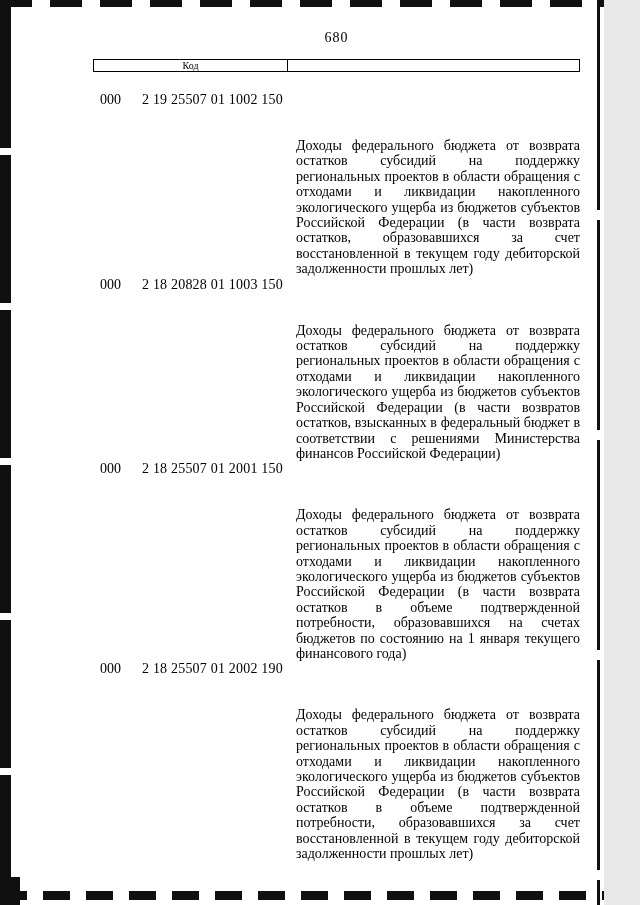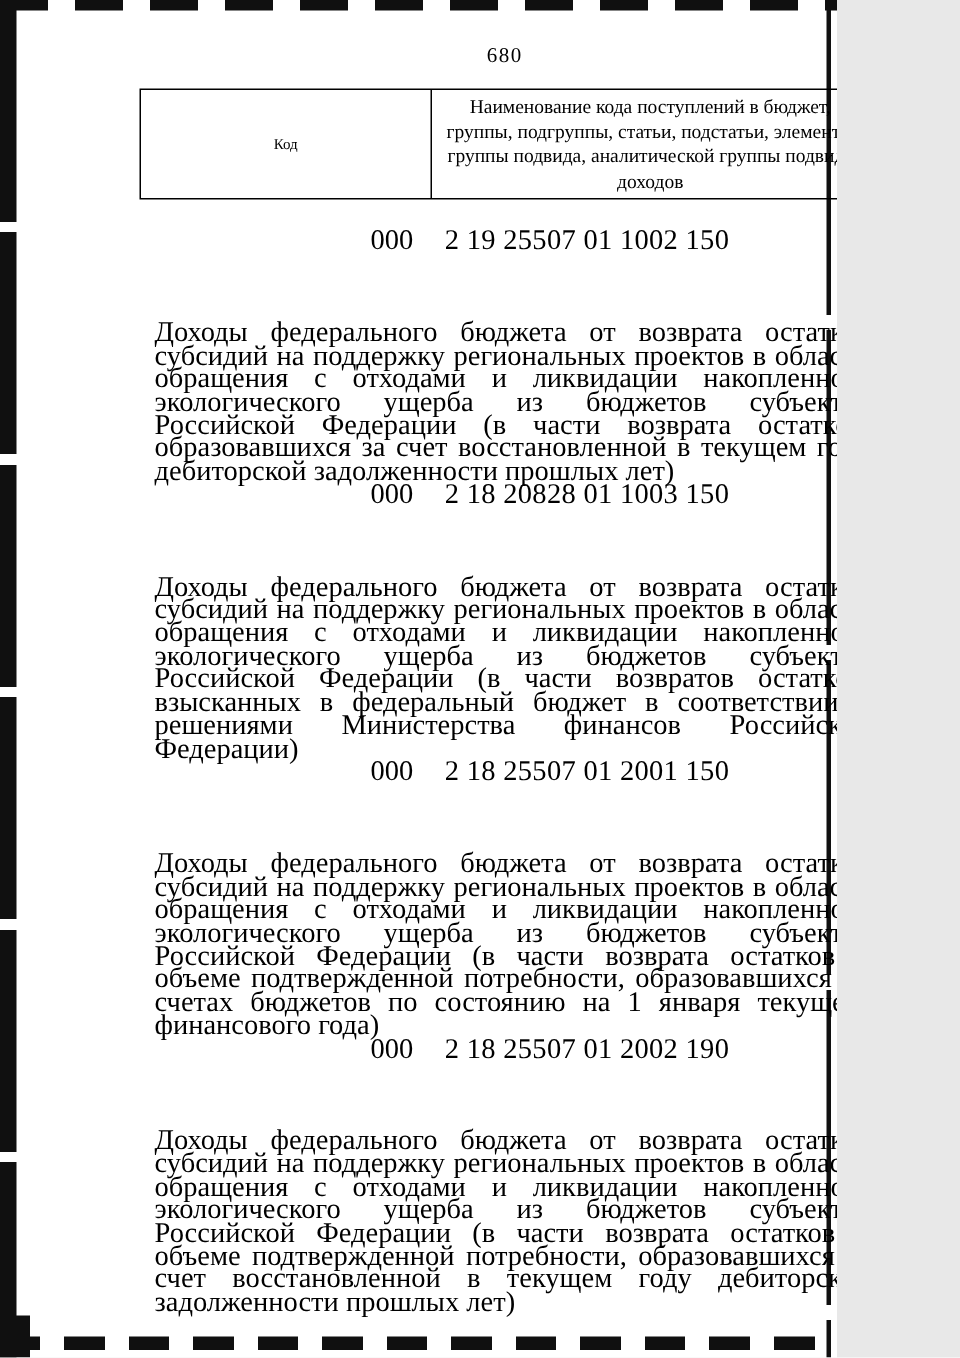--- a/index.html
+++ b/index.html
@@ -3,21 +3,21 @@
 <meta charset="utf-8">
 <style>
   html, body { margin: 0; padding: 0; }
   body {
     background: #e8e8e8;
     font-family: "Liberation Serif", serif;
     color: #000;
   }
   .page {
     position: relative;
-    width: 558px;
+    width: 604px;
     height: 905px;
     background: #fff;
     overflow: hidden;
     font-family: Liberation Serif, serif;
   }
   
   .edge-top {
     position: absolute; top: 0; left: 0; width: 100%; height: 7px;
     background: repeating-linear-gradient(90deg, #101010 0 32px, transparent 32px 50px);
   }
@@ -71,24 +71,23 @@
     align-items: center;
     justify-content: center;
     text-align: center;
     font-size: 13px;
     line-height: 16.5px;
     padding: 3px 6px;
   }
   .rows { margin-top: 20px; }
   .row {
     display: flex;
-    align-items: center;
-    font-size: 19px;
+    align-items: flex-start;
+    font-size: 14px;
     line-height: 15.4px;
-    flex-direction: column;
   }
   .cell-code {
     width: 193px;
     flex-shrink: 0;
     display: flex;
     white-space: nowrap;
   }
   .admin { margin-left: 7px; }
   .codeval { margin-left: 21px; letter-spacing: 0.2px; }
   .cell-desc {
@@ -108,21 +107,20 @@
   <div class="edge-bottom"></div>
   <div class="edge-right"></div>
   <div class="corner-blob"></div>
 
   <div class="content">
 
     <div class="page-number">680</div>
 
     <div class="tbl-head">
       <div class="hd-code">Код</div>
-      <div class="hd-name">Наименование кода поступлений в бюджет, группы, подгруппы, статьи, подстатьи, элемента, группы подвида, аналитической группы подвида доходов</div>
     </div>
 
     <div class="rows">
 
       <div class="row">
         <div class="cell-code">
           <span class="admin">000</span>
           <span class="codeval">2 19 25507 01 1002 150</span>
         </div>
         <div class="cell-desc">Доходы федерального бюджета от возврата остатков субсидий на поддержку региональных проектов в области обращения с отходами и ликвидации накопленного экологического ущерба из бюджетов субъектов Российской Федерации (в части возврата остатков, образовавшихся за счет восстановленной в текущем году дебиторской задолженности прошлых лет)</div>

